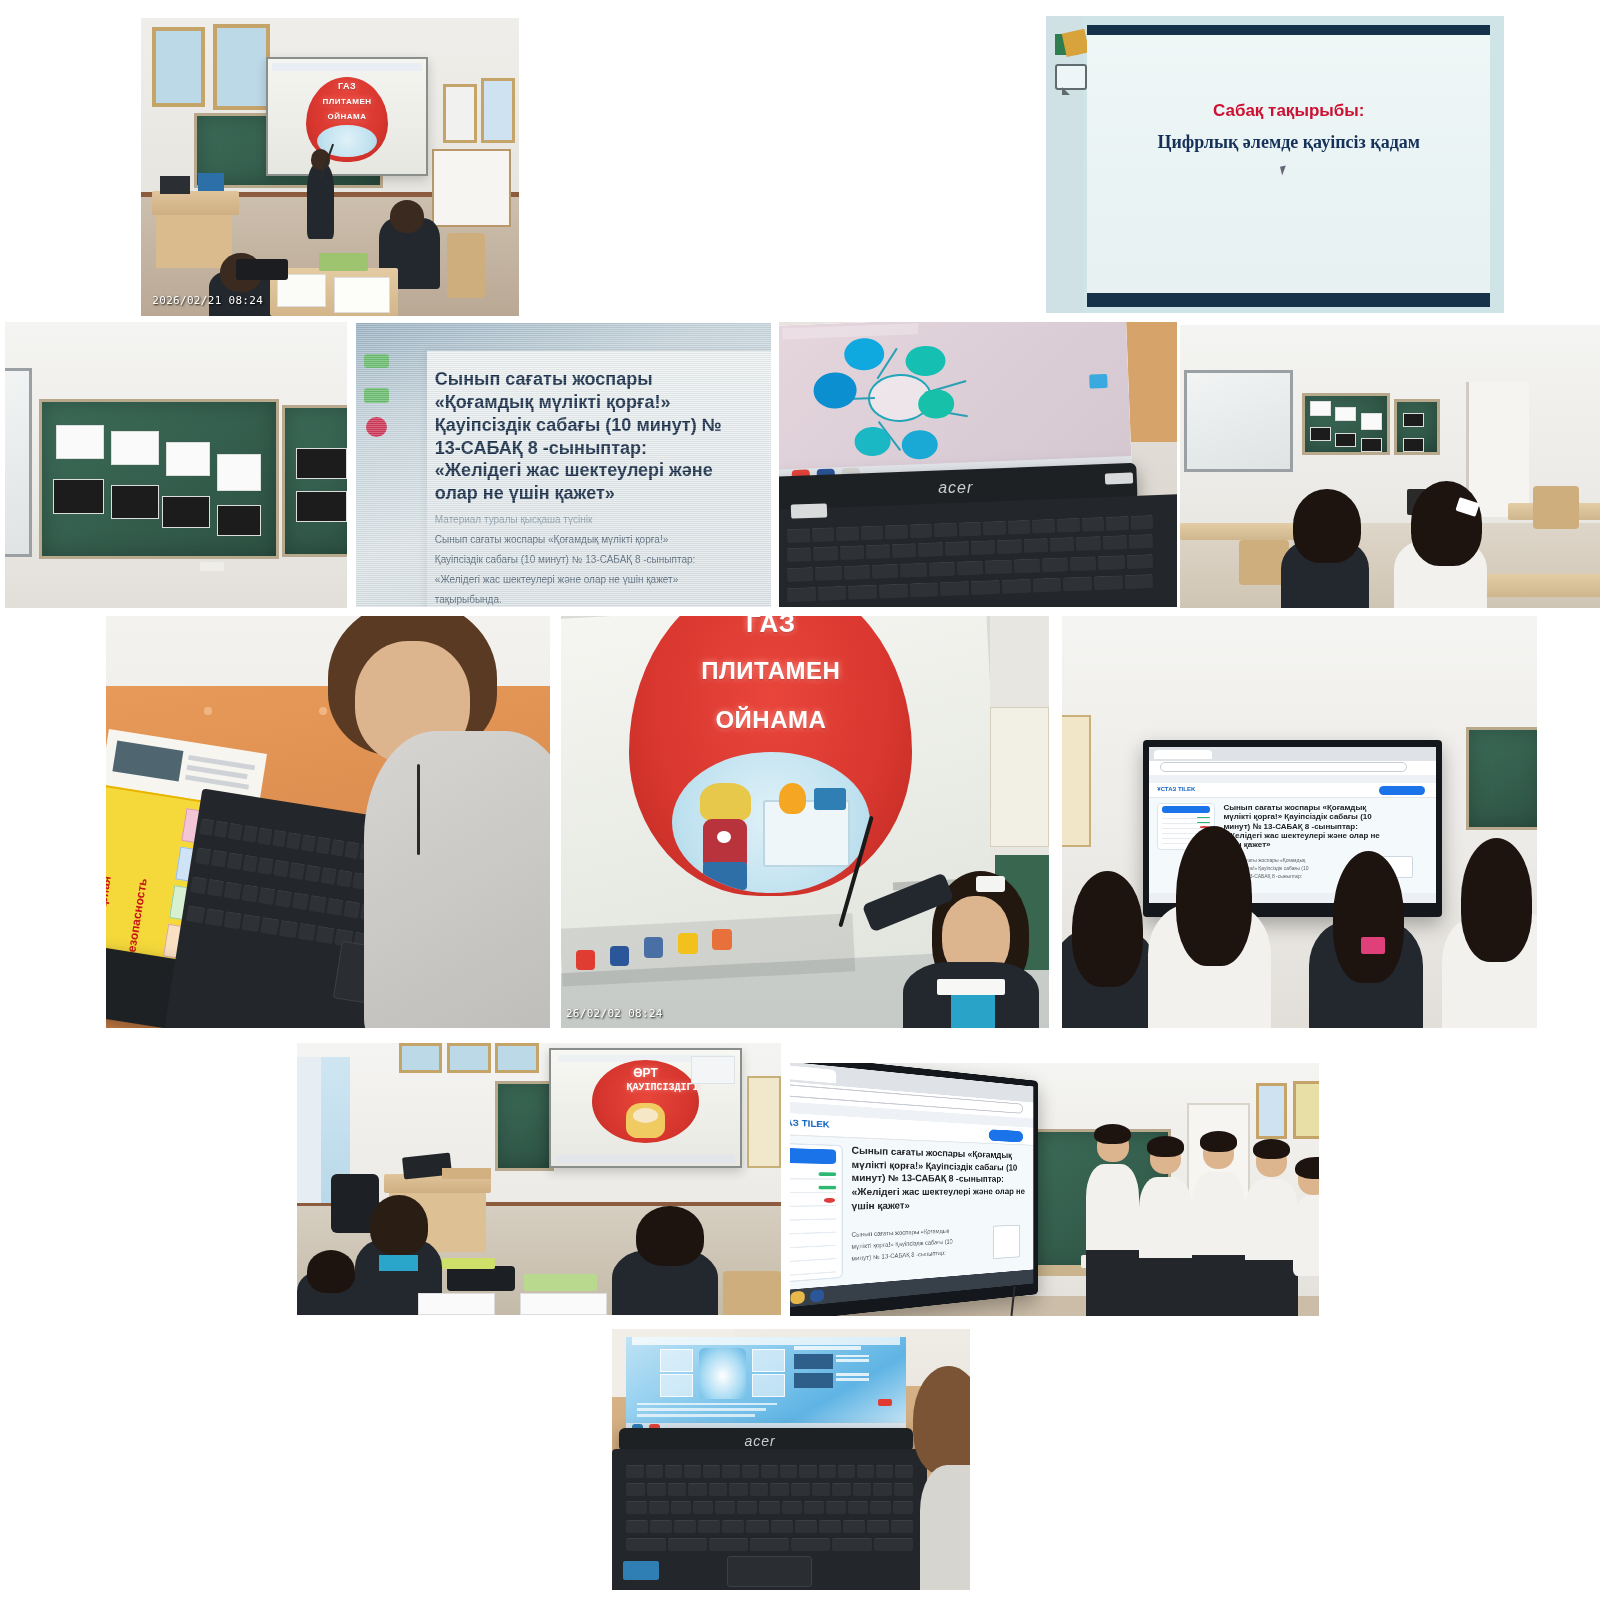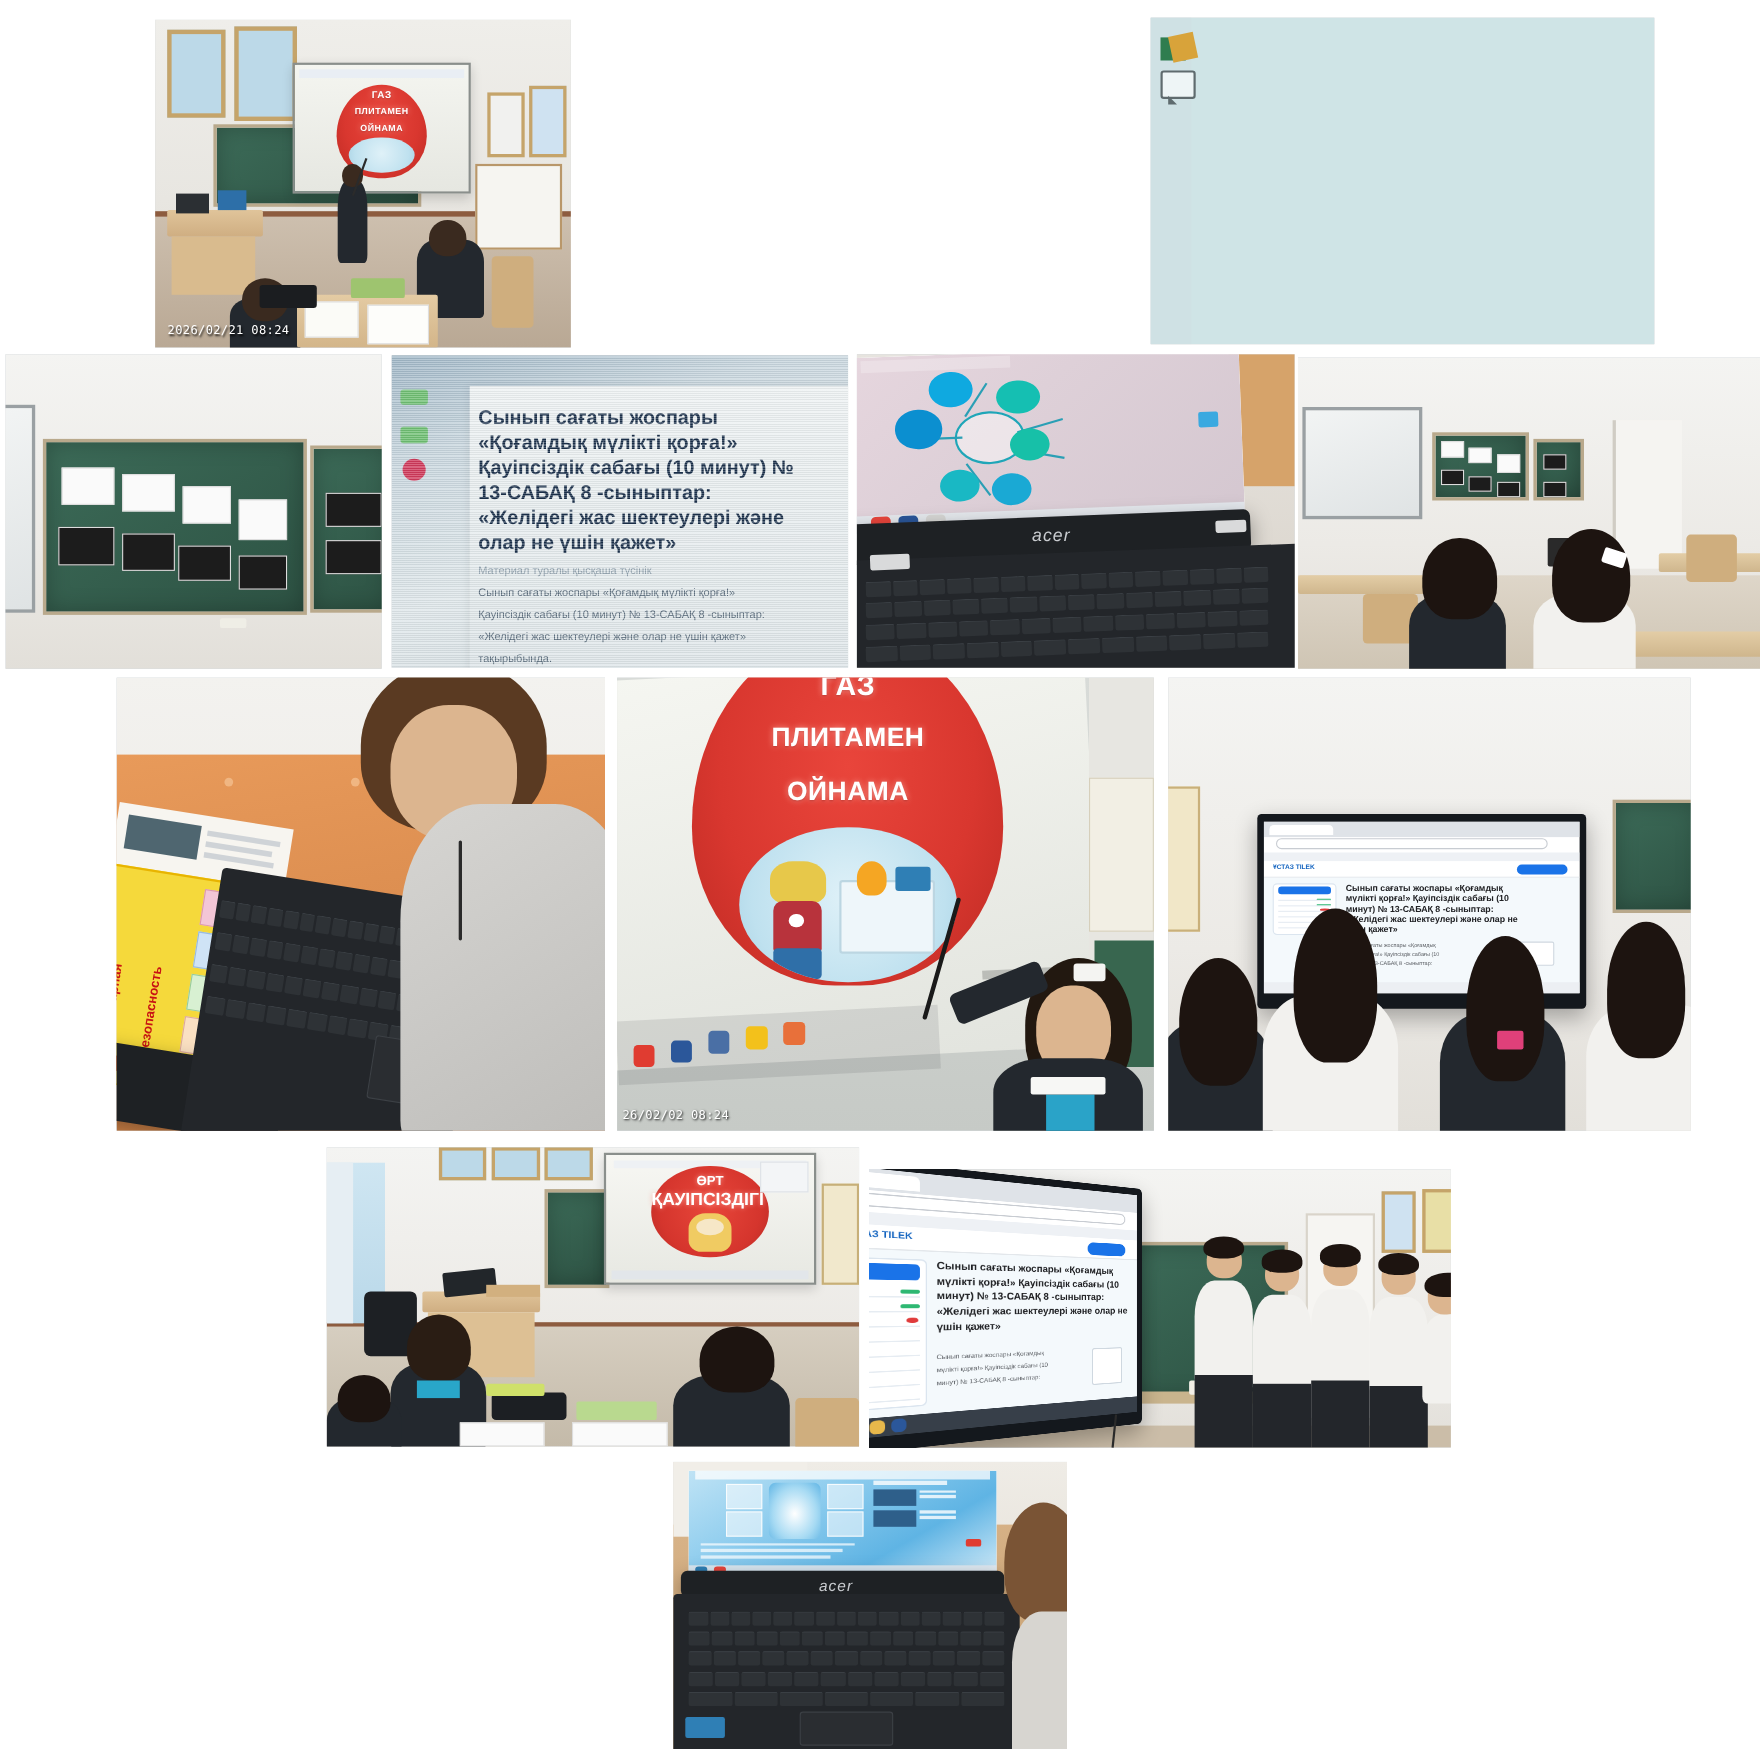--- a/index.html
+++ b/index.html
@@ -195,20 +195,27 @@
   <div class="photo" style="left:1046px; top:16px; width:458px; height:297px;">
     <div class="ph-inner">
       <div class="slide-wrap"></div>
 
       <div style="position:absolute; left:0; top:0; width:8%; height:100%; background:#cfe1e4;"></div>
       <div style="position:absolute; left:2%; top:6%; width:5%; height:7%; background:#2f7d4f;"></div>
       <div style="position:absolute; left:4%; top:5%; width:5%; height:8%; background:#d8a33a; transform:rotate(-12deg);"></div>
       <div style="position:absolute; left:2%; top:16%; width:7%; height:9%; background:#eef5f6; border:2px solid #5f6b6e; border-radius:3px;"></div>
       <div style="position:absolute; left:3.5%; top:24%; width:0; height:0; border-left:8px solid #5f6b6e; border-top:8px solid transparent;"></div>
 
+      <div class="slide-canvas" style="left:9%; top:3%; width:88%; height:95%;">
+        <div class="slide-topbar" style="left:0; top:0; right:0; height:3.5%;"></div>
+        <div class="slide-t1" style="top:27%; font-size:17px;">Сабақ тақырыбы:</div>
+        <div class="slide-t2" style="top:38%; font-size:18px;">Цифрлық әлемде қауіпсіз қадам</div>
+        <div class="cursor-arrow" style="left:48%; top:50%; border-left-width:6px; border-bottom-width:9px;"></div>
+        <div class="slide-bottombar" style="left:0; bottom:0; right:0; height:5%;"></div>
+      </div>
     </div>
   </div>
 
   <div class="photo" style="left:5px; top:322px; width:342px; height:286px;">
     <div class="ph-inner">
       <div class="wall-cool"></div>
 
       <div class="whiteboard" style="left:-2%; top:16%; width:10%; height:66%;"></div>
 
       <div class="chalkboard" style="left:10%; top:27%; width:70%; height:56%;"></div>
@@ -605,21 +612,21 @@
       <div class="poster small" style="left:21%; top:0%; width:9%; height:11%;"></div>
       <div class="poster small" style="left:31%; top:0%; width:9%; height:11%;"></div>
       <div class="poster small" style="left:41%; top:0%; width:9%; height:11%;"></div>
 
       <div class="chalkboard" style="left:41%; top:14%; width:12%; height:33%;"></div>
 
       <div class="projscreen" style="left:52%; top:2%; width:40%; height:44%;">
         <div style="position:absolute; left:4%; top:4%; right:4%; height:6%; background:#eef1f4;"></div>
         <div style="position:absolute; left:22%; top:8%; width:56%; height:72%; border-radius:50%; background:radial-gradient(circle at 50% 45%, #e8463a 0%, #d5352d 65%, #b62a24 100%);">
           <div style="position:absolute; left:0; right:0; top:8%; text-align:center; color:#fff; font-weight:bold; font-size:12px; text-shadow:0 0 5px rgba(255,170,160,.9);">ӨРТ</div>
-          <div style="position:absolute; left:0; right:0; top:27%; text-align:left; color:#fff; font-weight:bold; font-size:16px; text-shadow:0 0 5px rgba(255,170,160,.9);">ҚАУІПСІЗДІГІ</div>
+          <div style="position:absolute; left:0; right:0; top:27%; text-align:right; color:#fff; font-weight:bold; font-size:10px; text-shadow:0 0 5px rgba(255,170,160,.9);font-family:Liberation Mono, monospace;">ҚАУІПСІЗДІГІ</div>
           <div style="position:absolute; left:32%; top:52%; width:36%; height:42%; background:#f0cb62; border-radius:40% 40% 30% 30%;"></div>
           <div style="position:absolute; left:38%; top:58%; width:24%; height:18%; background:#f6e7c7; border-radius:50%;"></div>
         </div>
         <div style="position:absolute; left:74%; top:5%; right:3%; height:24%; background:#f3f5f7; border:1px solid #dde2e6;"></div>
         <div style="position:absolute; left:3%; bottom:3%; right:3%; height:7%; background:#e2e6ea;"></div>
       </div>
 
       <div style="position:absolute; left:93%; top:12%; width:7%; height:34%; background:#f1e8cc; border:2px solid #c7af78;"></div>
 
       <div class="desk" style="left:18%; top:48%; width:22%; height:7%;"></div>

